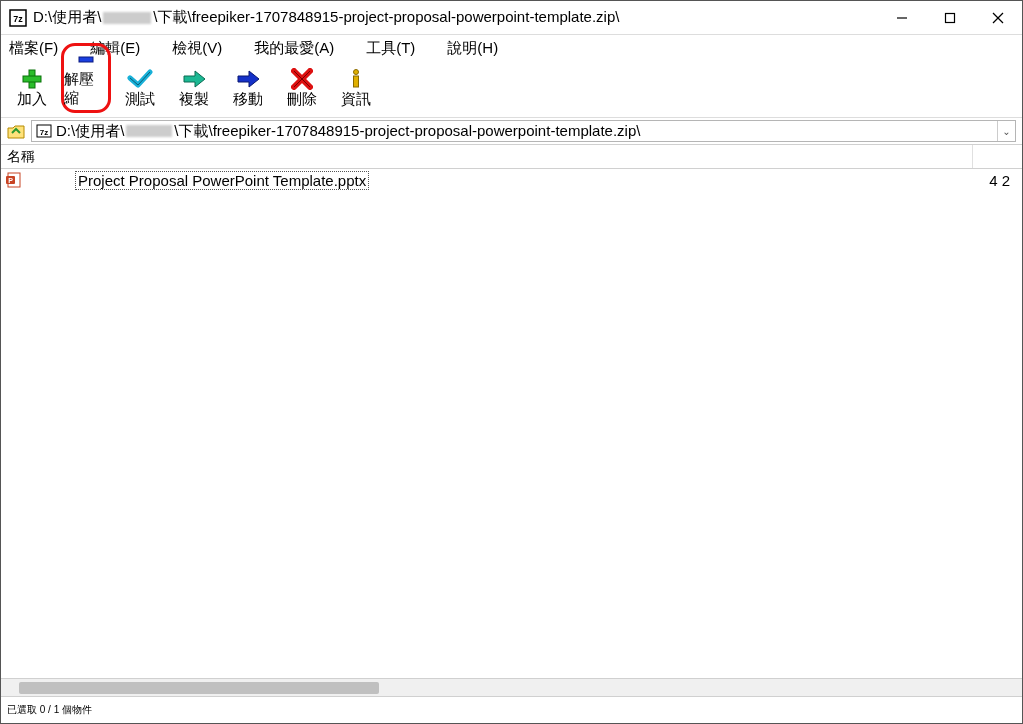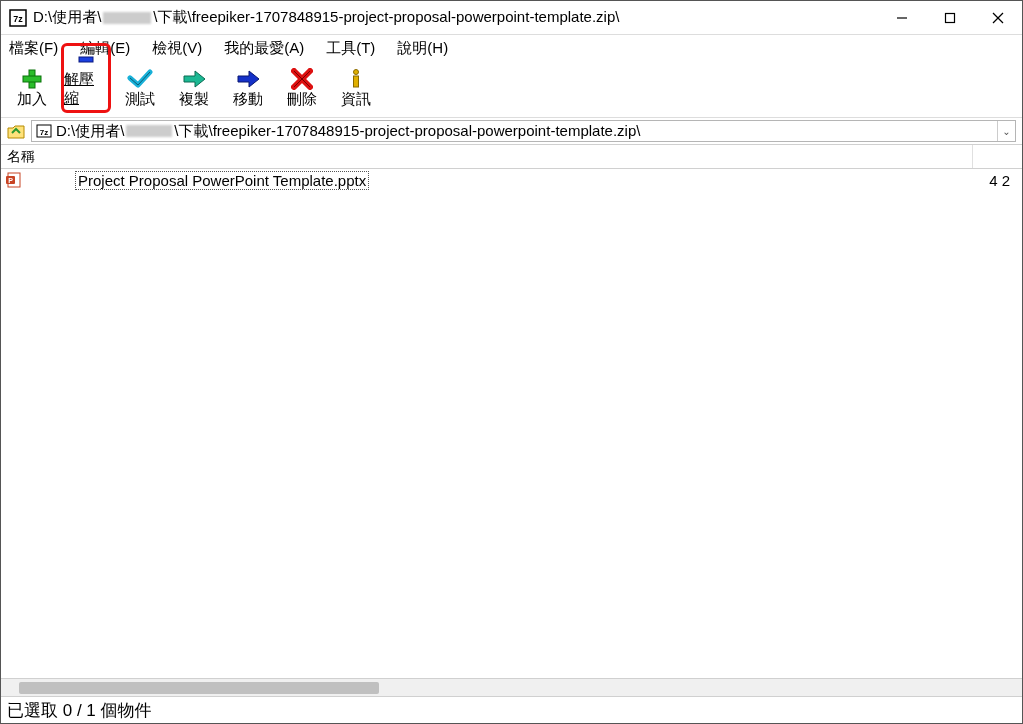--- a/index.html
+++ b/index.html
@@ -58,21 +58,21 @@
     font-size: 14px;
     cursor: pointer;
   }
   
   .menubar {
     display: flex;
     align-items: center;
     height: 26px;
     padding-left: 8px;
     background: #fff;
-    gap: 22px;
+    gap: 32px;
     font-size: 15px;
   }
   .menubar .menu-item { cursor: pointer; }
   
   .toolbar {
     display: flex;
     align-items: flex-end;
     height: 56px;
     padding: 4px 6px 4px 6px;
     background: #fff;
@@ -84,22 +84,21 @@
     flex-direction: column;
     align-items: center;
     justify-content: flex-end;
     cursor: pointer;
     padding: 2px 0;
     font-size: 15px;
     border: 2px solid transparent;
   }
   .tool-btn.highlight {
     border: 3px solid #e11;
-    border-radius: 6px;
-    text-decoration: underline;
+    border-radius: 14px;
   }
   .tool-btn .icon {
     width: 28px;
     height: 22px;
     display: flex;
     align-items: center;
     justify-content: center;
   }
   
   .pathbar {
@@ -206,21 +205,21 @@
     background: #c0c0c0;
     border-radius: 2px;
   }
   
   .statusbar {
     height: 27px;
     border-top: 1px solid #d0d0d0;
     display: flex;
     align-items: center;
     padding-left: 6px;
-    font-size: 17px;
+    font-size: 10px;
     background: #fff;
   }
   .blur-chip {
     display:inline-block;
     width:46px;
     height:12px;
     background:#ccc;
     filter: blur(1px);
     vertical-align: middle;
     margin: 0 2px;

